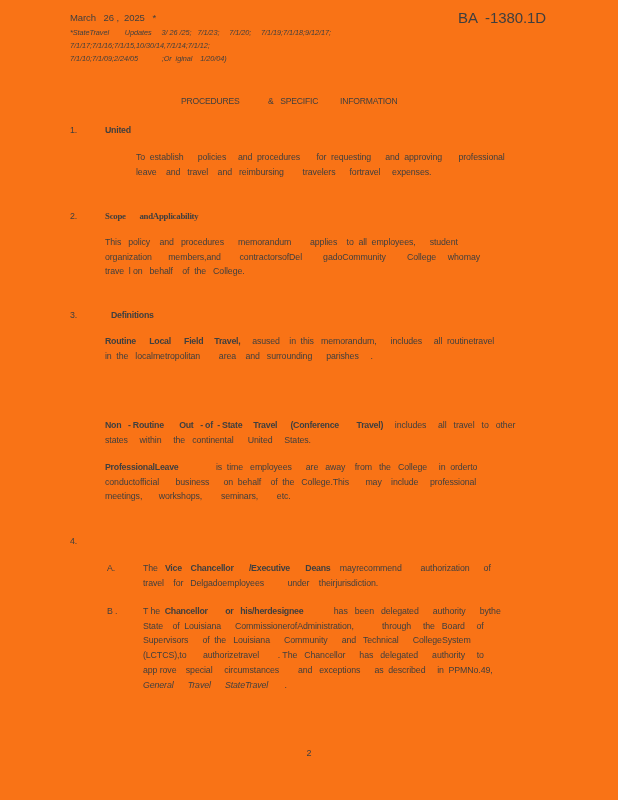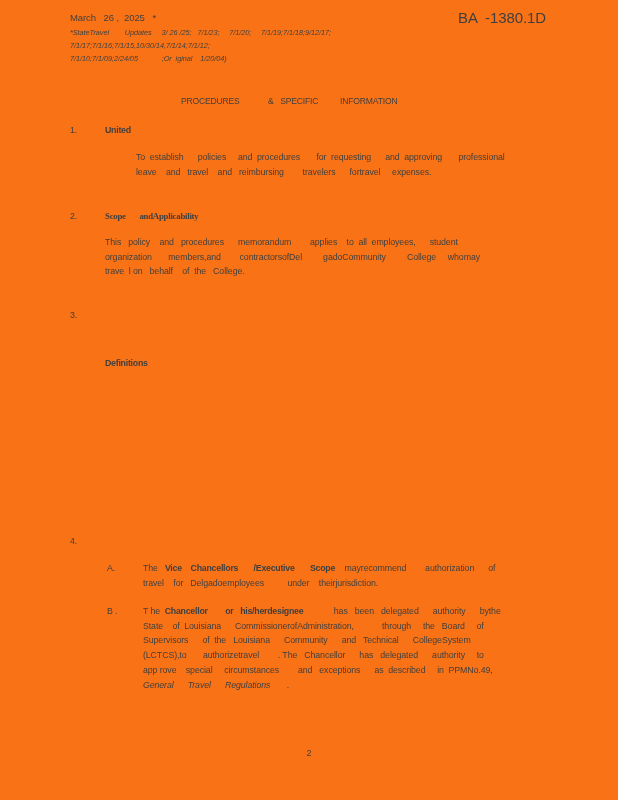--- a/index.html
+++ b/index.html
@@ -43,31 +43,38 @@
   <div class="abs rich" style="left:105px; top:150px;margin-left:31px;"><span>To  establish      policies     and  procedures       for  requesting      and  approving       professional
 leave    and   travel    and   reimbursing        travelers      fortravel     expenses.</span></div>
 
   <div class="abs" style="left:70px; top:209px;">2.</div>
   <div class="abs heading" style="left:105px; top:209px;font-family:Liberation Serif, serif;">Scope       andApplicability</div>
   <div class="abs rich" style="left:105px; top:235px;"><span>This   policy    and   procedures      memorandum        applies    to  all  employees,      student
 organization       members,and        contractorsofDel         gadoCommunity         College     whomay
 trave  l on   behalf    of  the   College.</span></div>
 
   <div class="abs" style="left:70px; top:308px;">3.</div>
-  <div class="abs heading" style="left:105px; top:308px;margin-top:48px;">Definitions</div>
+  <div class="abs heading" style="left:111px; top:308px;">Definitions</div>
+  <div class="abs rich" style="left:105px; top:334px;"><span class="b">Routine      Local      Field     Travel,</span><span>     asused    in  this   memorandum,      includes     all  routinetravel
+in  the   localmetropolitan        area    and   surrounding      parishes     .</span></div>
+  <div class="abs rich" style="left:105px; top:418px;"><span class="b">Non   - Routine       Out   - of  - State     Travel      (Conference        Travel)</span><span>     includes     all   travel   to   other
+states     within     the   continental      United     States.</span></div>
+  <div class="abs rich" style="left:105px; top:460px;"><span class="b">ProfessionalLeave</span><span>                is  time   employees      are   away    from   the   College     in  orderto
+conductofficial       business      on  behalf    of  the   College.This       may    include     professional
+meetings,       workshops,        seminars,        etc.</span></div>
 
   <div class="abs" style="left:70px; top:534px;">4.</div>
 
   <div class="abs" style="left:107px; top:561px;">A.</div>
-  <div class="abs rich" style="left:143px; top:561px;"><span>The   </span><span class="b">Vice    Chancellors       /Executive       Scope</span><span>    mayrecommend        authorization      of
+  <div class="abs rich" style="left:143px; top:561px;"><span>The   </span><span class="b">Vice    Chancellor       /Executive       Deans</span><span>    mayrecommend        authorization      of
 travel    for   Delgadoemployees          under    theirjurisdiction.</span></div>
 
   <div class="abs" style="left:107px; top:604px;">B .</div>
   <div class="abs rich" style="left:143px; top:604px;"><span>T he  </span><span class="b">Chancellor        or   his/herdesignee</span><span>             has   been   delegated      authority      bythe
 State    of  Louisiana      CommissionerofAdministration,            through     the   Board     of
 Supervisors      of  the   Louisiana      Community      and   Technical      CollegeSystem
 (LCTCS),to       authorizetravel        . The   Chancellor      has   delegated      authority     to
 app rove    special     circumstances        and   exceptions      as  described     in  PPMNo.49,
-</span><span class="i">General      Travel      Regulations</span><span>       .</span></div>
+</span><span class="i">General      Travel      StateTravel</span><span>       .</span></div>
 
   <div class="abs page-number" style="top:746px;">2</div>
 
 </div>
 
 </body></html>

